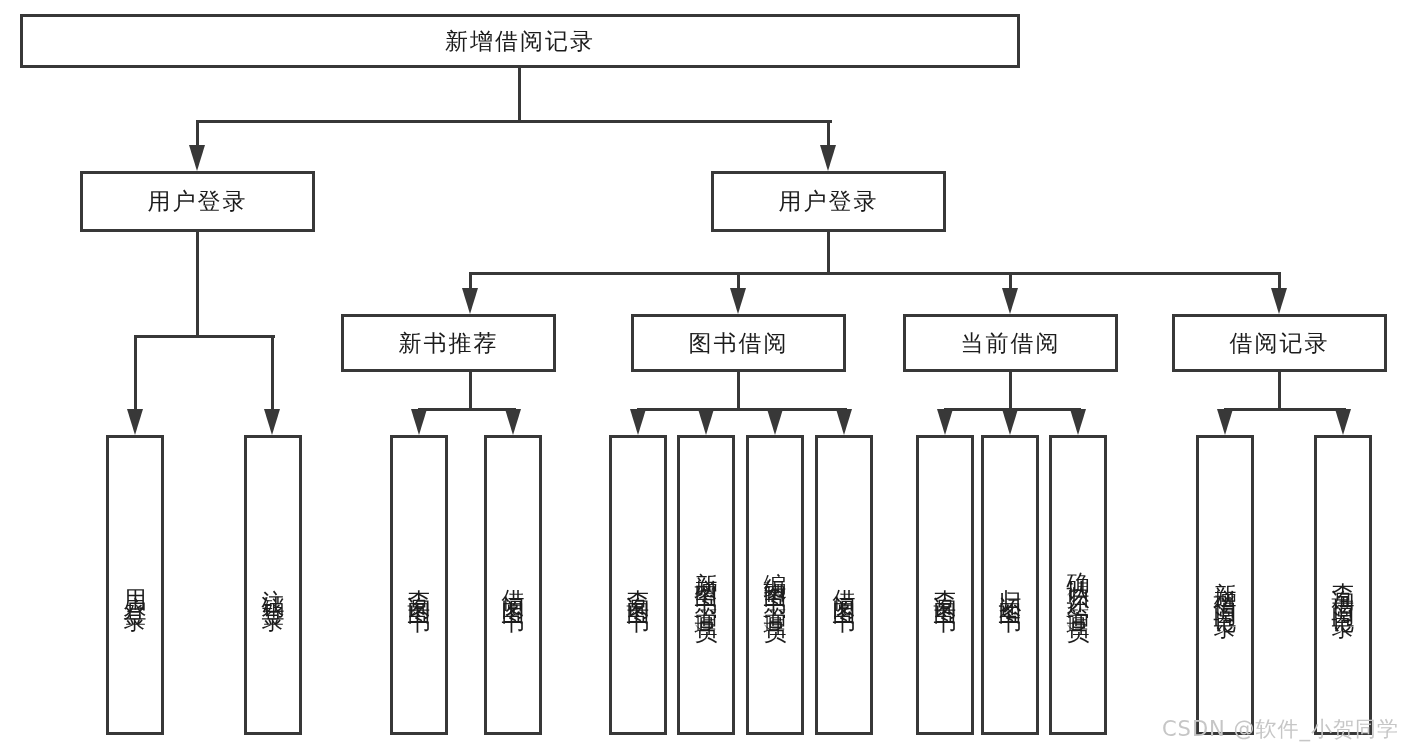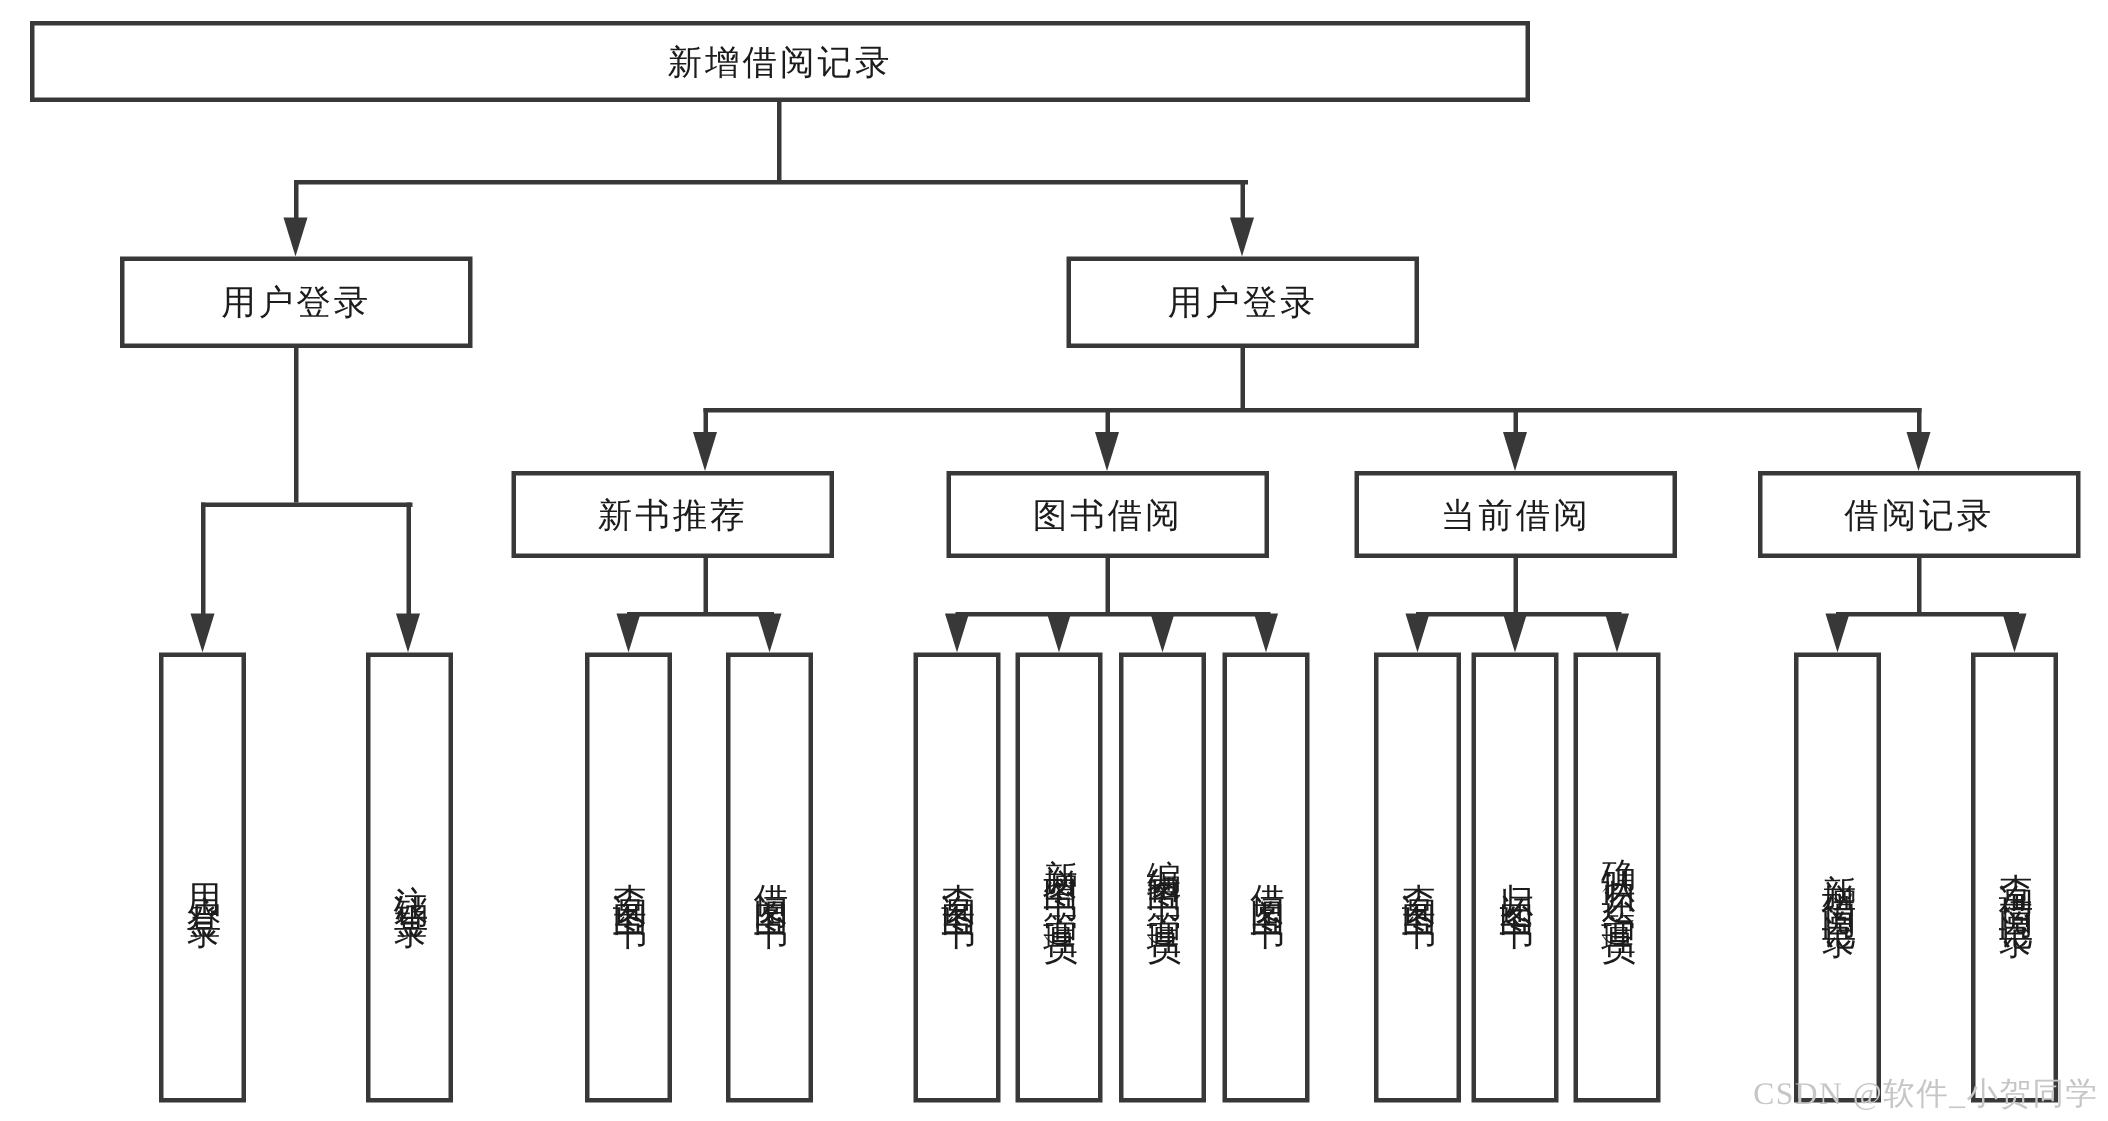--- a/index.html
+++ b/index.html
@@ -48,21 +48,20 @@
   }
   .watermark {
     position: absolute;
     right: 6px;
     bottom: 4px;
     font-size: 21px;
     color: #c6c6c6;
     letter-spacing: 1px;
     white-space: nowrap;
     z-index: 5;
-    font-family: Liberation Serif, serif;
   }
 </style>
 </head>
 <body>
 
 <div class="stage">
 
   <div class="node hbox" style="left:20px;top:14px;width:1000px;height:54px">
     <span class="lbl">新增借阅记录</span>
   </div>

